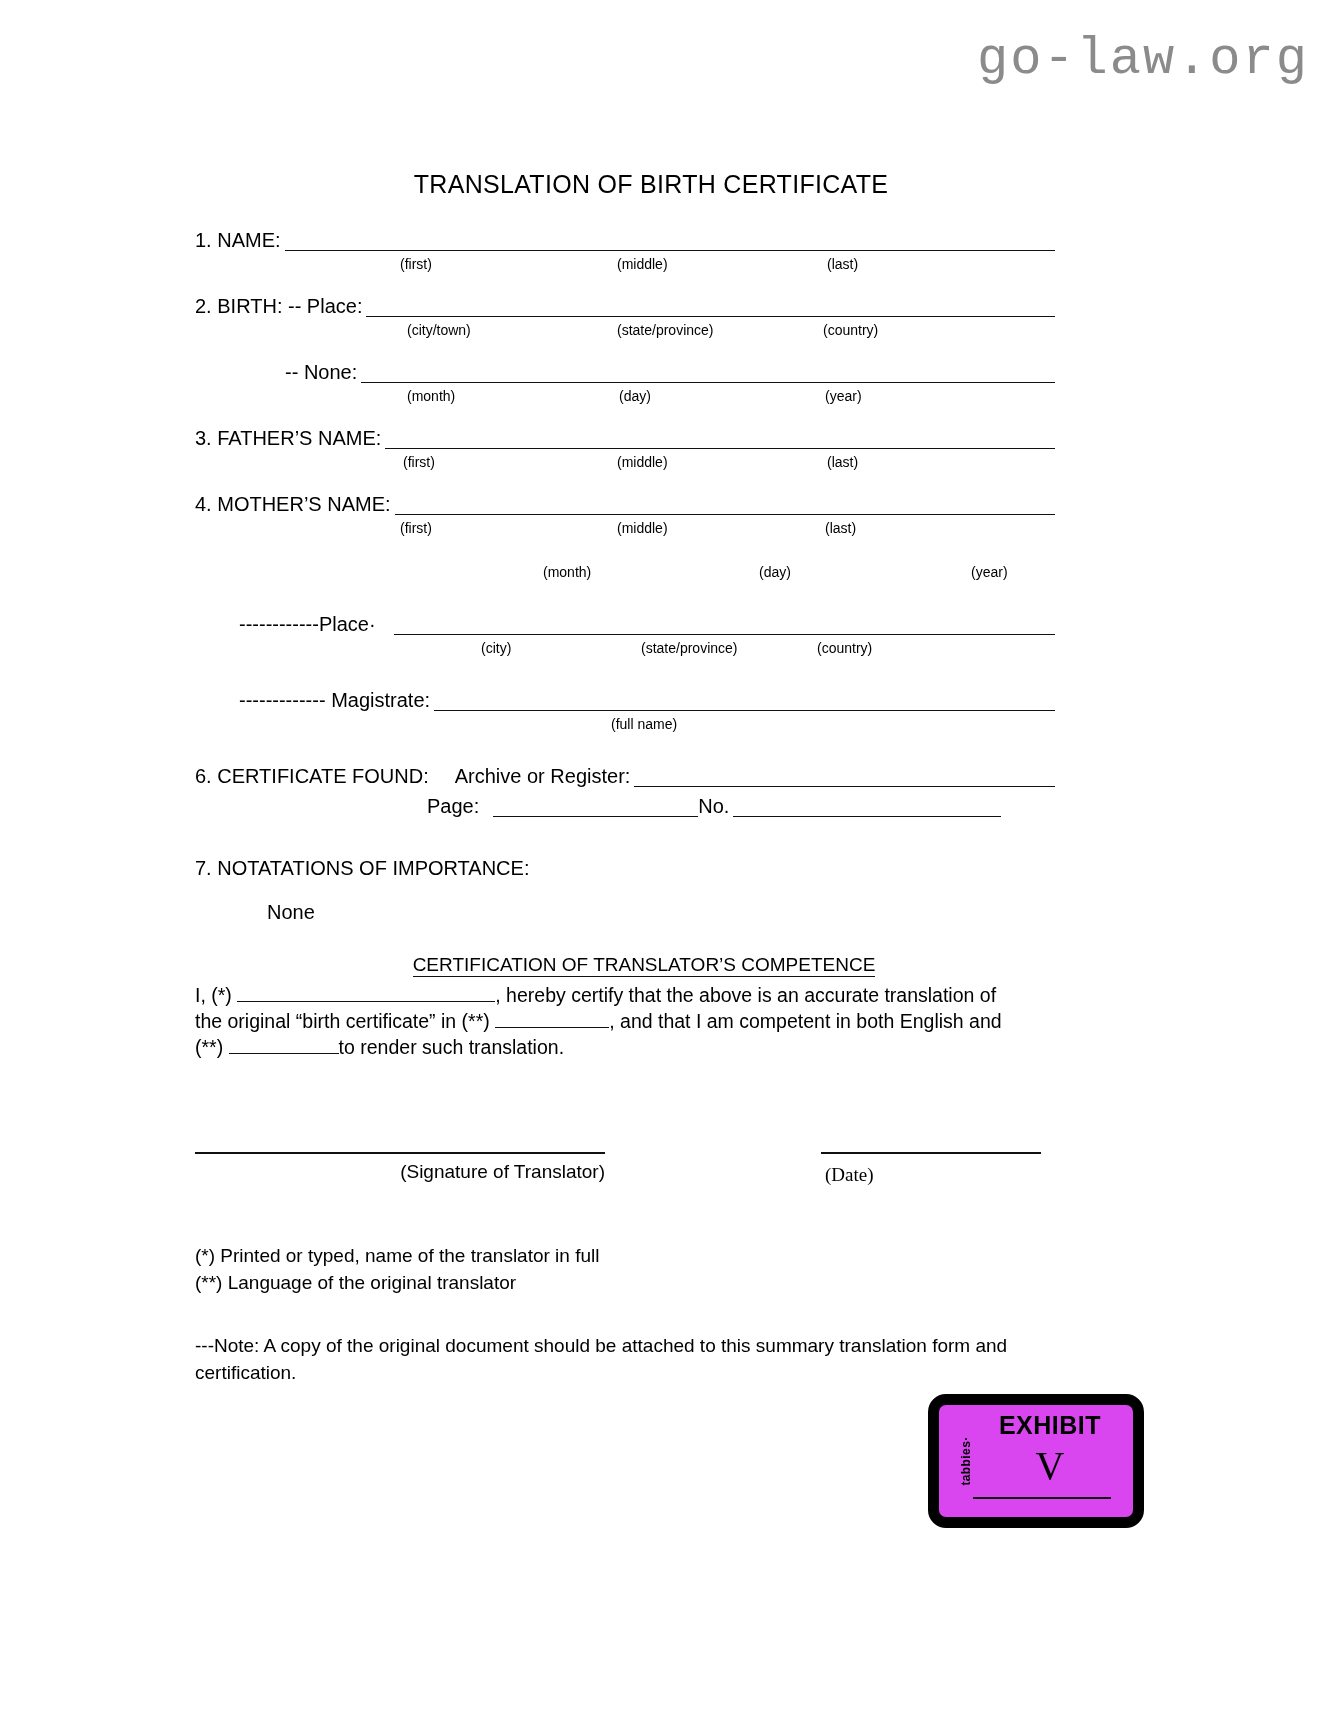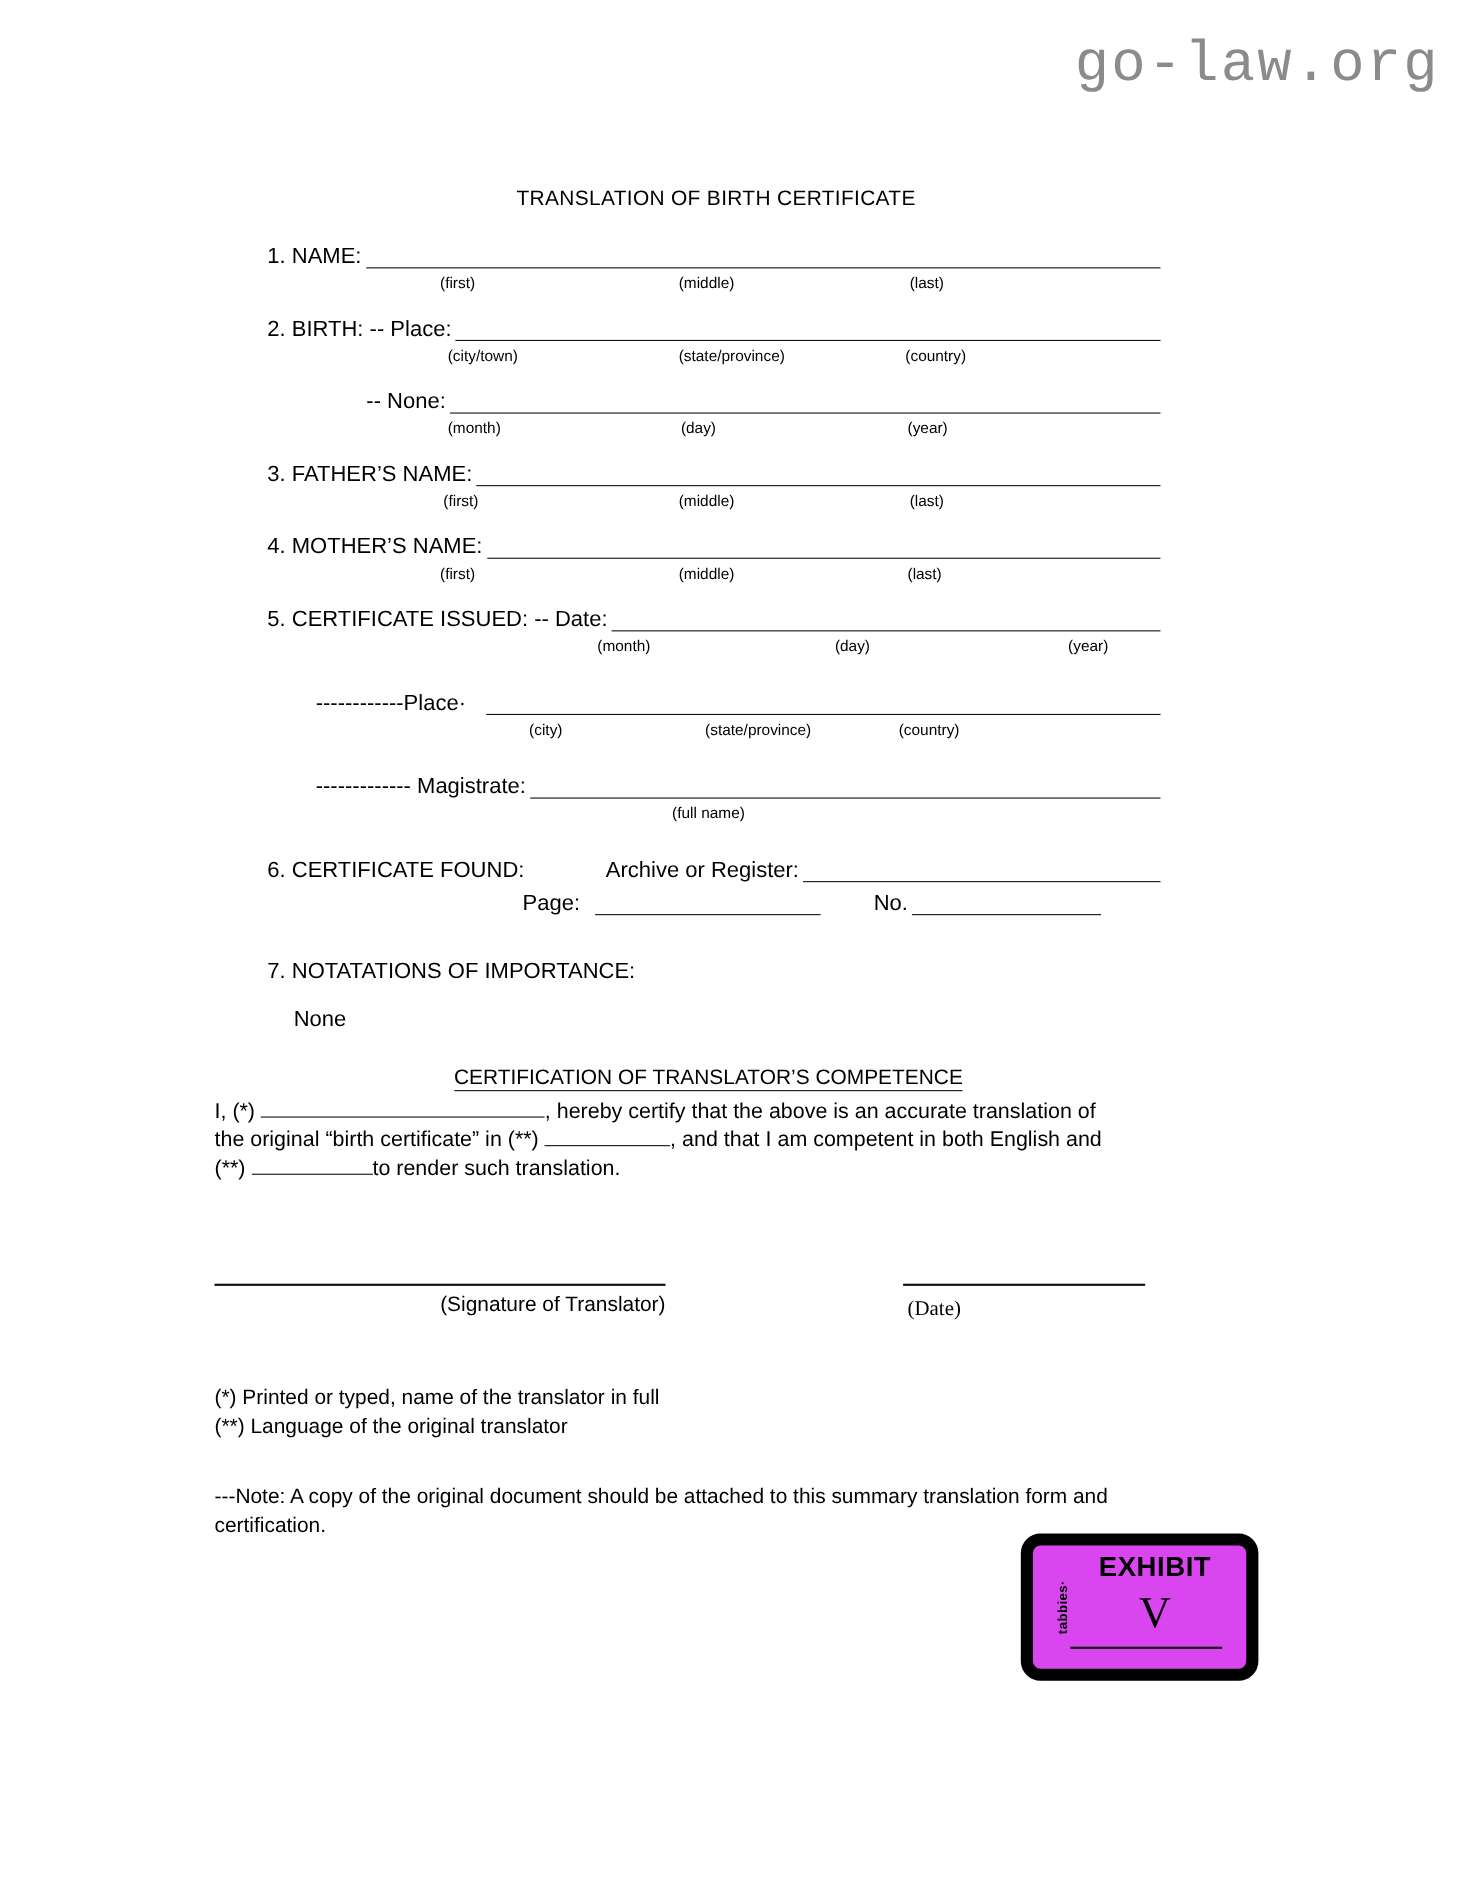--- a/index.html
+++ b/index.html
@@ -39,39 +39,38 @@
   
   .doc {
     position: absolute;
     left: 195px;
     top: 170px;
     width: 860px;
   }
 
   .doc-title {
     text-align: center;
-    font-size: 19px;
+    font-size: 25px;
     letter-spacing: 0.3px;
     margin-left: 52px;
     margin-bottom: 30px;
     font-weight: 400;
   }
 
   
   .row {
     display: flex;
     align-items: flex-end;
     white-space: nowrap;
   }
   .lbl {
     font-size: 20px;
     line-height: 22px;
     flex: 0 0 auto;
     padding-right: 4px;
-    margin-left: 48px;
   }
   .lbl.indent-sm { padding-left: 44px; }
   .lbl.indent-md { padding-left: 90px; }
 
   .fill {
     flex: 1 1 auto;
     border-bottom: 1.6px solid #111;
     height: 19px;
     min-width: 10px;
   }
@@ -290,24 +289,20 @@
       <div class="fill"></div>
     </div>
     <div class="caps">
       <span style="left:205px">(first)</span>
       <span style="left:422px">(middle)</span>
       <span style="left:630px">(last)</span>
     </div>
 
     <div class="gap-s"></div>
 
-    <div class="row">
-      <div class="lbl">5. CERTIFICATE ISSUED:  -- Date:</div>
-      <div class="fill thin"></div>
-    </div>
     <div class="caps">
       <span style="left:348px">(month)</span>
       <span style="left:564px">(day)</span>
       <span style="left:776px">(year)</span>
     </div>
 
     <div class="gap-m"></div>
 
     <div class="row">
       <div class="lbl indent-sm">------------Place·</div>

